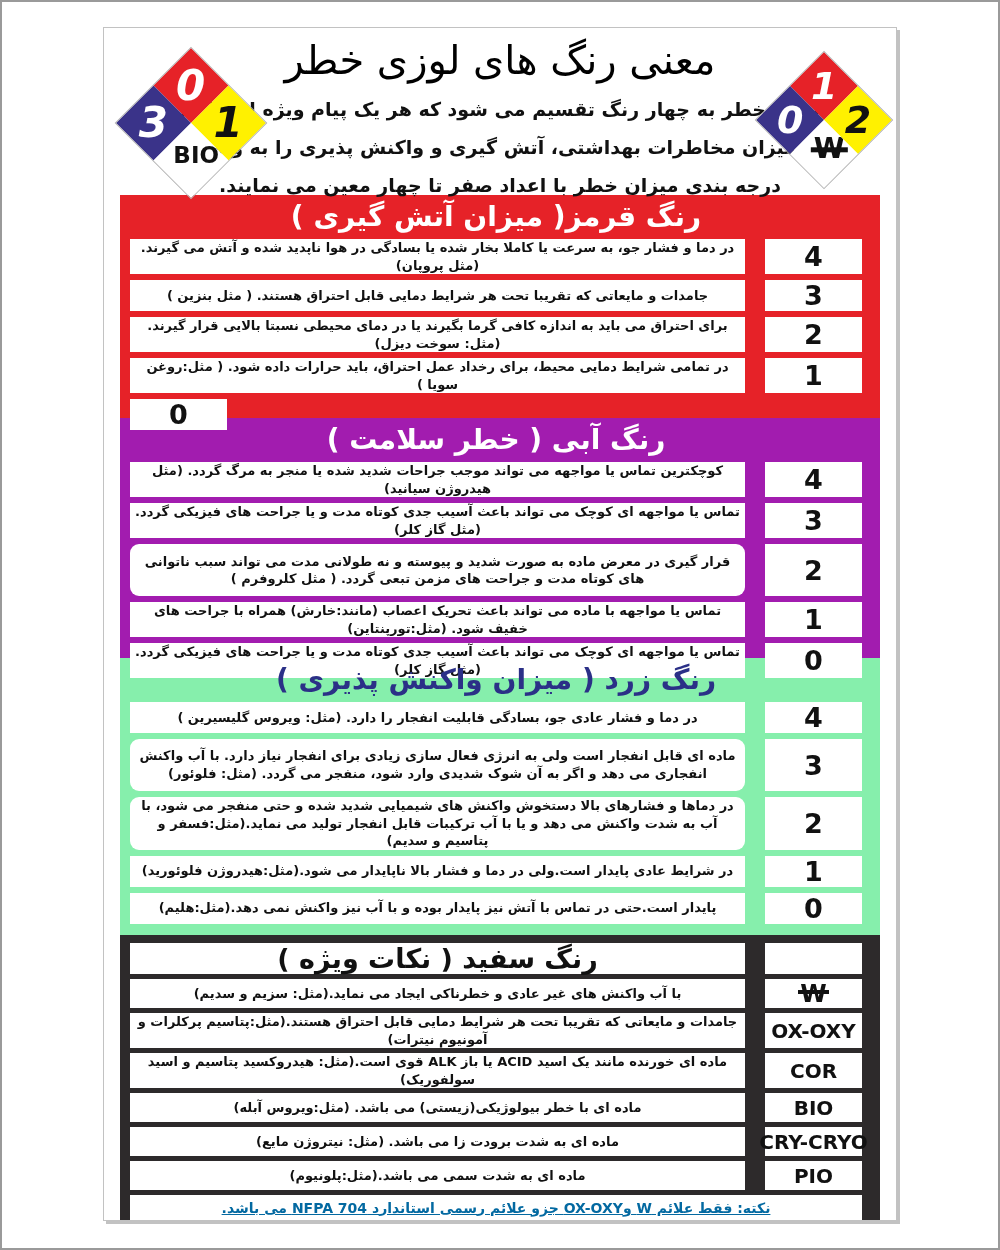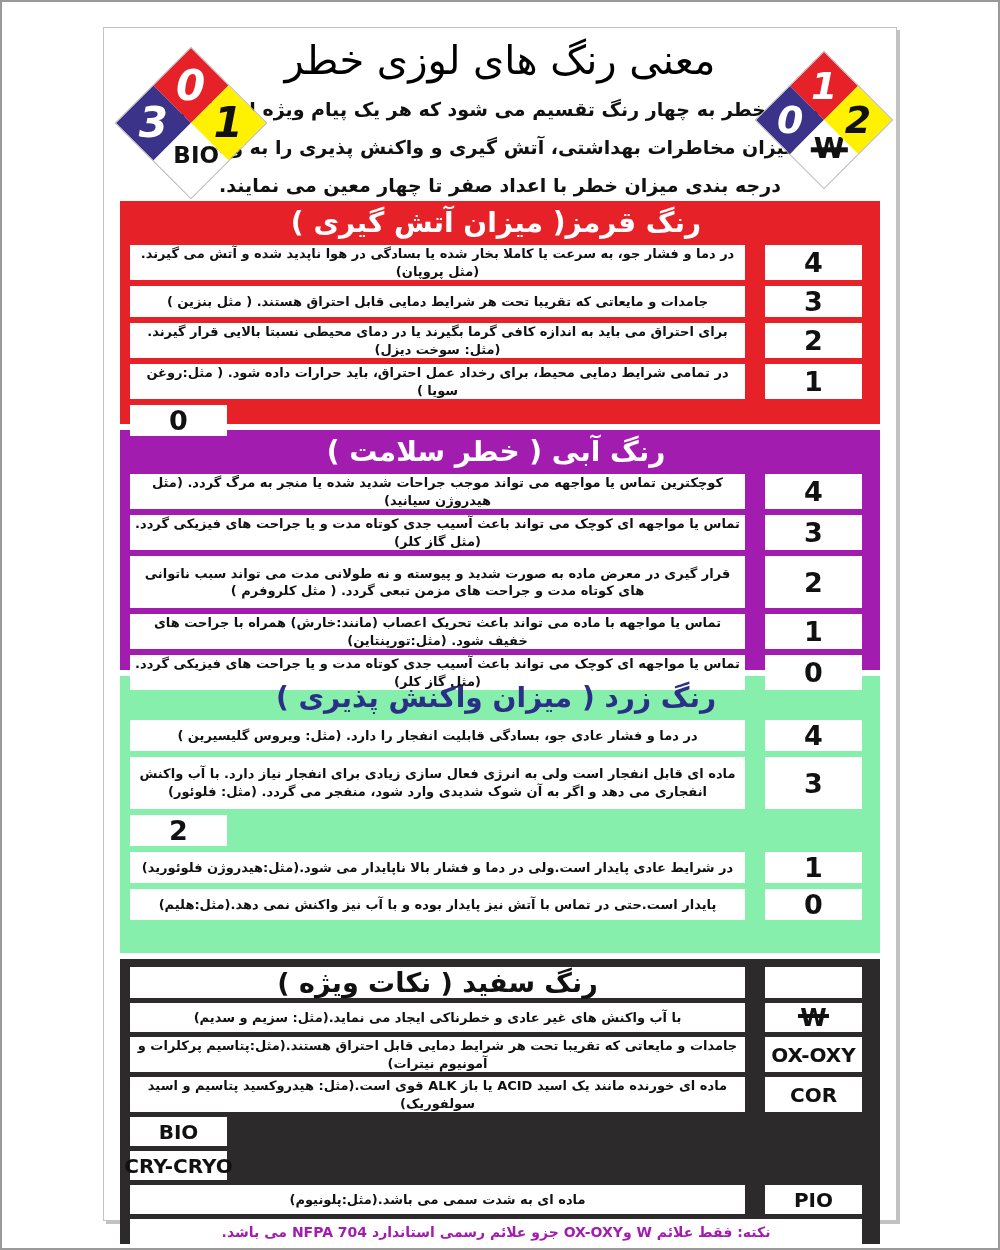--- a/index.html
+++ b/index.html
@@ -53,60 +53,60 @@
   .d-right .q-text{font-size:28px;}
 
   
   .w-sym{position:relative;display:inline-block;font-weight:bold;}
   .w-sym::after{
     content:"";position:absolute;left:-0.1em;right:-0.1em;
     top:0.42em;height:0.17em;background:currentColor;
   }
 
   
-  .section{width:760px;margin:6px auto;box-sizing:border-box;
+  .section{width:760px;margin:0 auto;box-sizing:border-box;
     padding-left:10px;padding-right:18px;}
   .sec-red{background:#e62228;height:223px;}
   .sec-blue{background:#a21caf;height:240px;}
   .sec-yellow{background:#86efac;height:277px;}
   .sec-dark{background:#2d2a2b;height:285px;}
 
   .sec-title{
     height:44px;display:flex;align-items:center;justify-content:center;
     direction:rtl;font-size:28px;font-weight:bold;color:#ffffff;line-height:1;
   }
   .sec-yellow .sec-title{color:#2b3087;}
 
   .rows{display:flex;flex-direction:column;gap:6px;}
   .row{display:flex;gap:20px;align-items:stretch;}
   .cell{background:#ffffff;display:flex;align-items:center;justify-content:center;}
   .desc{
     flex:1;direction:rtl;text-align:center;
     font-size:13px;font-weight:bold;color:#111;line-height:1.35;
     min-height:29px;padding:0 4px;box-sizing:border-box;
   }
-  .row.tall .desc{min-height:52px;}
+  .row.tall .desc{min-height:52px;border-radius:9px;}
   .num{width:97px;flex:none;font-size:27px;font-weight:bold;color:#111;min-height:29px;}
 
   
   .sec-dark .rows{padding-top:8px;gap:5px;}
   .title-band{
     flex:1;background:#ffffff;display:flex;align-items:center;justify-content:center;
     direction:rtl;font-size:27px;font-weight:bold;color:#111;min-height:31px;
   }
   .band-spacer{width:97px;flex:none;background:#ffffff;min-height:31px;}
   .sec-dark .desc{min-height:29px;}
   .sym{
     width:97px;flex:none;font-size:20px;font-weight:bold;color:#111;
     min-height:29px;white-space:nowrap;overflow:visible;
   }
   .sym .w-sym{font-size:24px;}
   .note-row .note{
     flex:1;background:#ffffff;display:flex;align-items:center;justify-content:center;
-    direction:rtl;font-size:14px;font-weight:bold;color:#a21caf;min-height:25px;
+    direction:rtl;font-size:14px;font-weight:bold;color:#0369a1;min-height:25px;text-decoration:underline;
   }
 </style>
 </head>
 <body>
 
 <div class="outer-frame"></div>
 
 <div class="page">
 
   <div class="header">
@@ -209,20 +209,21 @@
     <div class="rows">
       <div class="row">
         <div class="cell desc">در دما و فشار عادی جو، بسادگی قابلیت انفجار را دارد. (مثل: ویروس گلیسیرین )</div>
         <div class="cell num">4</div>
       </div>
       <div class="row tall">
         <div class="cell desc">ماده ای قابل انفجار است ولی به انرژی فعال سازی زیادی برای انفجار نیاز دارد. با آب واکنش انفجاری می دهد و اگر به آن شوک شدیدی وارد شود، منفجر می گردد. (مثل: فلوئور)</div>
         <div class="cell num">3</div>
       </div>
       <div class="row tall">
+        <div class="cell desc">در دماها و فشارهای بالا دستخوش واکنش های شیمیایی شدید شده و حتی منفجر می شود، با آب به شدت واکنش می دهد و یا با آب ترکیبات قابل انفجار تولید می نماید.(مثل:فسفر و پتاسیم و سدیم)</div>
         <div class="cell num">2</div>
       </div>
       <div class="row">
         <div class="cell desc">در شرایط عادی پایدار است.ولی در دما و فشار بالا ناپایدار می شود.(مثل:هیدروژن فلوئورید)</div>
         <div class="cell num">1</div>
       </div>
       <div class="row">
         <div class="cell desc">پایدار است.حتی در تماس با آتش نیز پایدار بوده و با آب نیز واکنش نمی دهد.(مثل:هلیم)</div>
         <div class="cell num">0</div>
       </div>
@@ -243,23 +244,25 @@
       </div>
       <div class="row">
         <div class="cell desc">جامدات و مایعاتی که تقریبا تحت هر شرایط دمایی قابل احتراق هستند.(مثل:پتاسیم پرکلرات و آمونیوم نیترات)</div>
         <div class="cell sym">OX-OXY</div>
       </div>
       <div class="row">
         <div class="cell desc">ماده ای خورنده مانند یک اسید ACID یا باز ALK قوی است.(مثل: هیدروکسید پتاسیم و اسید سولفوریک)</div>
         <div class="cell sym">COR</div>
       </div>
       <div class="row">
+        <div class="cell desc">ماده ای با خطر بیولوژیکی(زیستی) می باشد. (مثل:ویروس آبله)</div>
         <div class="cell sym">BIO</div>
       </div>
       <div class="row">
+        <div class="cell desc">ماده ای به شدت برودت زا می باشد. (مثل: نیتروژن مایع)</div>
         <div class="cell sym">CRY-CRYO</div>
       </div>
       <div class="row">
         <div class="cell desc">ماده ای به شدت سمی می باشد.(مثل:پلونیوم)</div>
         <div class="cell sym">PIO</div>
       </div>
       <div class="row note-row">
         <div class="note">نکته: فقط علائم W وOX-OXY جزو علائم رسمی استاندارد NFPA 704 می باشد.</div>
       </div>
     </div>

